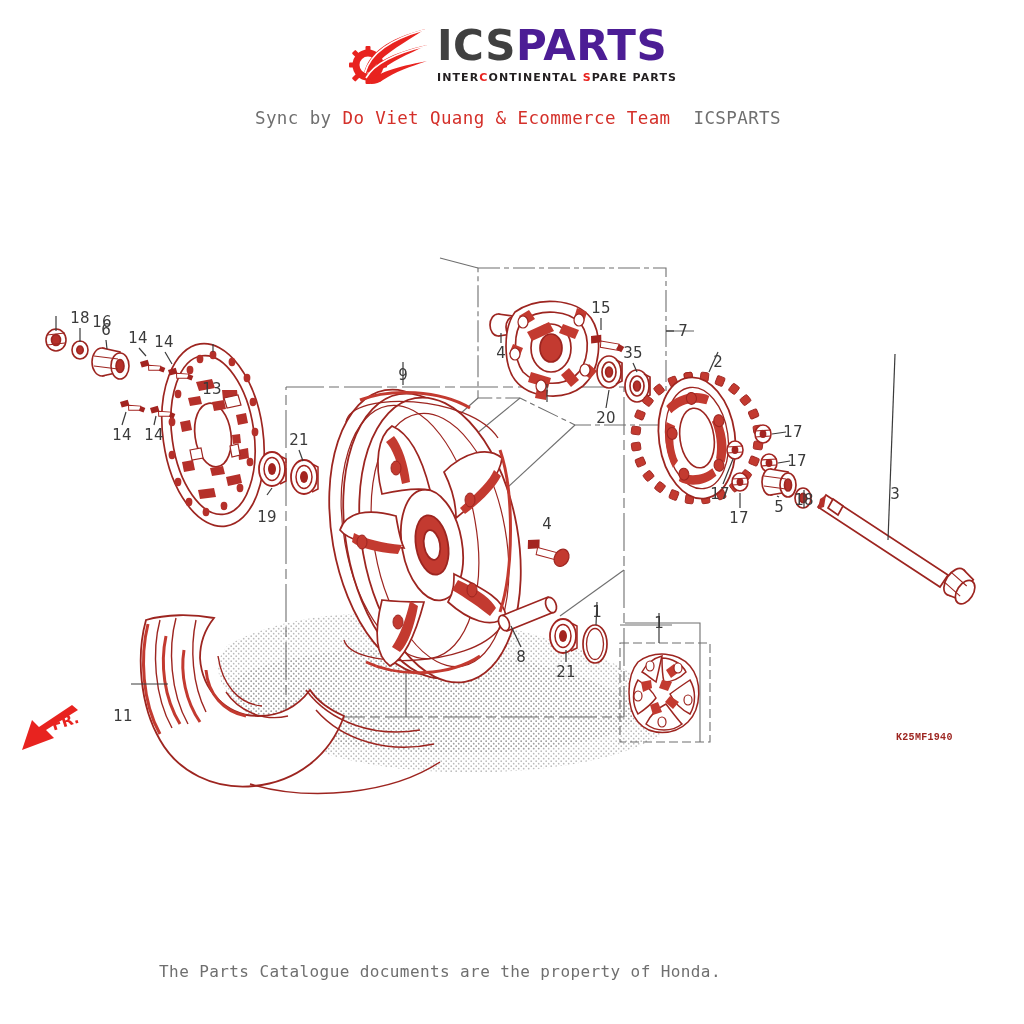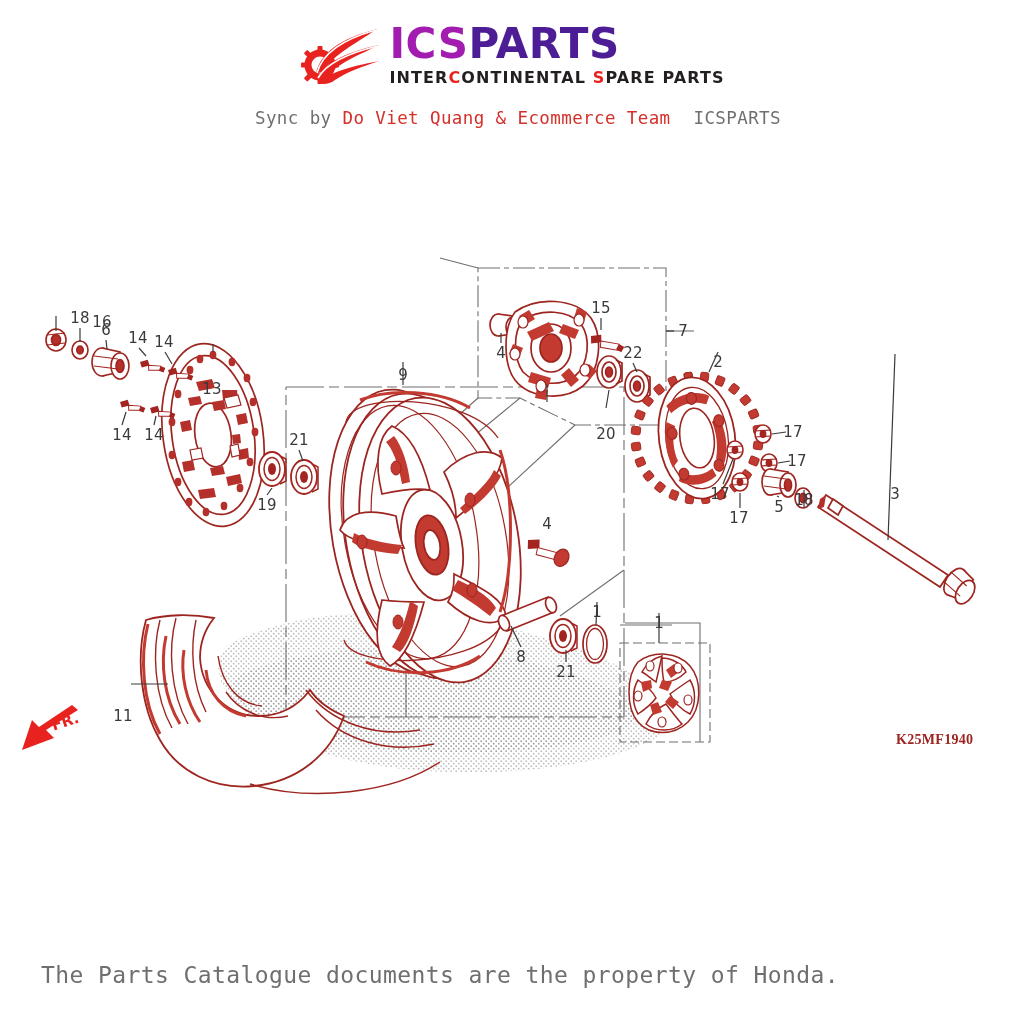--- a/index.html
+++ b/index.html
@@ -47,26 +47,26 @@
     line-height: 1;
   }
   .logo-word {
     font-family: "DejaVu Sans", "Liberation Sans", sans-serif;
     font-weight: 700;
     font-size: 42px;
     letter-spacing: 0.5px;
     line-height: 1;
     white-space: nowrap;
   }
-  .logo-ics { color: #a21caf; text-align: right; }
+  .logo-ics { color: #404040; text-align: right; }
   .logo-parts { color: #4c1d95; }
   .logo-tag {
     font-family: "DejaVu Sans", "Liberation Sans", sans-serif;
     font-weight: 700;
-    font-size: 16px;
+    font-size: 11px;
     letter-spacing: 1.1px;
     margin-top: 5px;
     white-space: nowrap;
   }
   .tag-dark { color: #231f20; }
   .tag-red { color: #e8231f; }
 
   
   .sync-line {
     position: absolute;
@@ -81,34 +81,34 @@
   .sync-gray { color: #6f6f6f; margin-left: 12px; }
   .sync-red  { color: #d4302a; text-align: center; }
 
   
   .footer-line {
     position: absolute;
     left: 0;
     top: 962px;
     width: 880px;
     text-align: center;
-    font-size: 23px;
+    font-size: 16px;
     letter-spacing: 0.4px;
     color: #6f6f6f;
     white-space: nowrap;
   }
 
   
   .draw-code {
     position: absolute;
     left: 896px;
     top: 732px;
-    font-family: Liberation Serif, serif;
+    font-family: Liberation Mono, monospace;
     font-weight: 700;
-    font-size: 14px;
+    font-size: 10px;
     color: #9d2520;
     letter-spacing: 0.3px;
     white-space: nowrap;
   }
 
   
   #diagram {
     position: absolute;
     left: 0;
     top: 150px;
@@ -624,29 +624,29 @@
 
   <div id="callout-layer">
       <div class="callout" style="left: 56px; top: 322px; margin-left: 46px;">16</div>
       <div class="callout" style="left: 80px; top: 318px;">18</div>
       <div class="callout" style="left: 106px; top: 330px;">6</div>
       <div class="callout" style="left: 138px; top: 338px;">14</div>
       <div class="callout" style="left: 164px; top: 342px;">14</div>
       <div class="callout" style="left: 212px; top: 343px; margin-top: 46px;">13</div>
       <div class="callout" style="left: 122px; top: 435px;">14</div>
       <div class="callout" style="left: 154px; top: 435px;">14</div>
-      <div class="callout" style="left: 267px; top: 505px;">19</div>
+      <div class="callout" style="left: 267px; top: 517px;">19</div>
       <div class="callout" style="left: 299px; top: 440px;">21</div>
       <div class="callout" style="left: 403px; top: 375px;">9</div>
       <div class="callout" style="left: 123px; top: 716px;">11</div>
       <div class="callout" style="left: 501px; top: 353px;">4</div>
       <div class="callout" style="left: 601px; top: 308px;">15</div>
       <div class="callout" style="left: 683px; top: 331px;">7</div>
-      <div class="callout" style="left: 633px; top: 353px;">22</div>
-      <div class="callout" style="left: 606px; top: 434px; text-align: center;">20</div>
+      <div class="callout" style="left: 633px; top: 353px;">35</div>
+      <div class="callout" style="left: 606px; top: 418px; text-align: center;">20</div>
       <div class="callout" style="left: 718px; top: 362px;">2</div>
       <div class="callout" style="left: 793px; top: 432px;">17</div>
       <div class="callout" style="left: 797px; top: 461px;">17</div>
       <div class="callout" style="left: 720px; top: 494px;">17</div>
       <div class="callout" style="left: 739px; top: 518px;">17</div>
       <div class="callout" style="left: 779px; top: 507px;">5</div>
       <div class="callout" style="left: 804px; top: 500px;">18</div>
       <div class="callout" style="left: 895px; top: 494px;">3</div>
       <div class="callout" style="left: 547px; top: 524px;">4</div>
       <div class="callout" style="left: 521px; top: 657px;">8</div>

